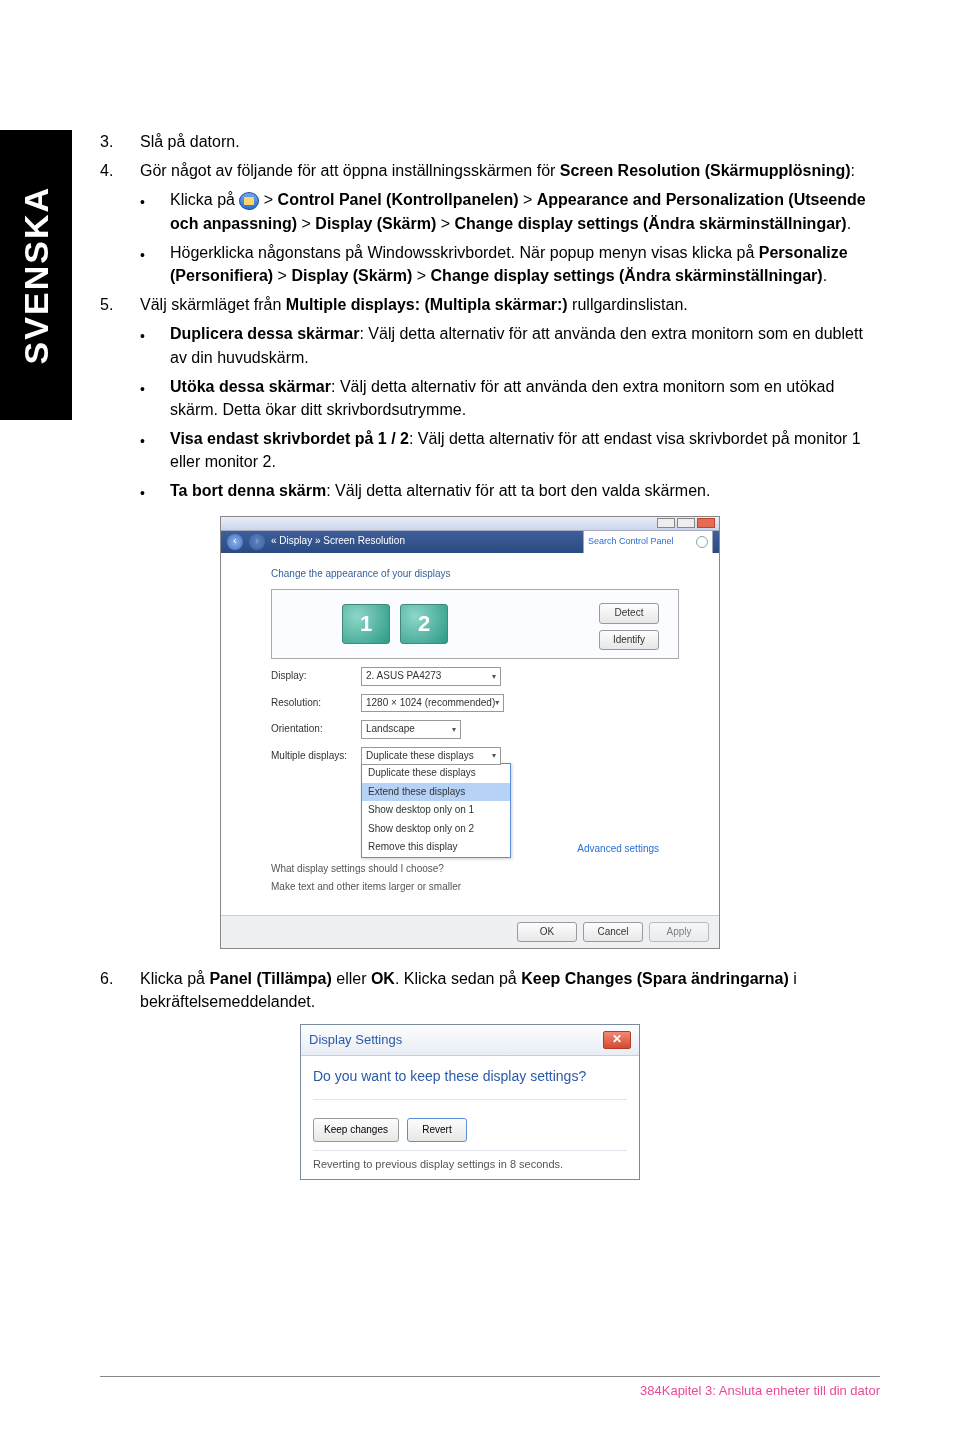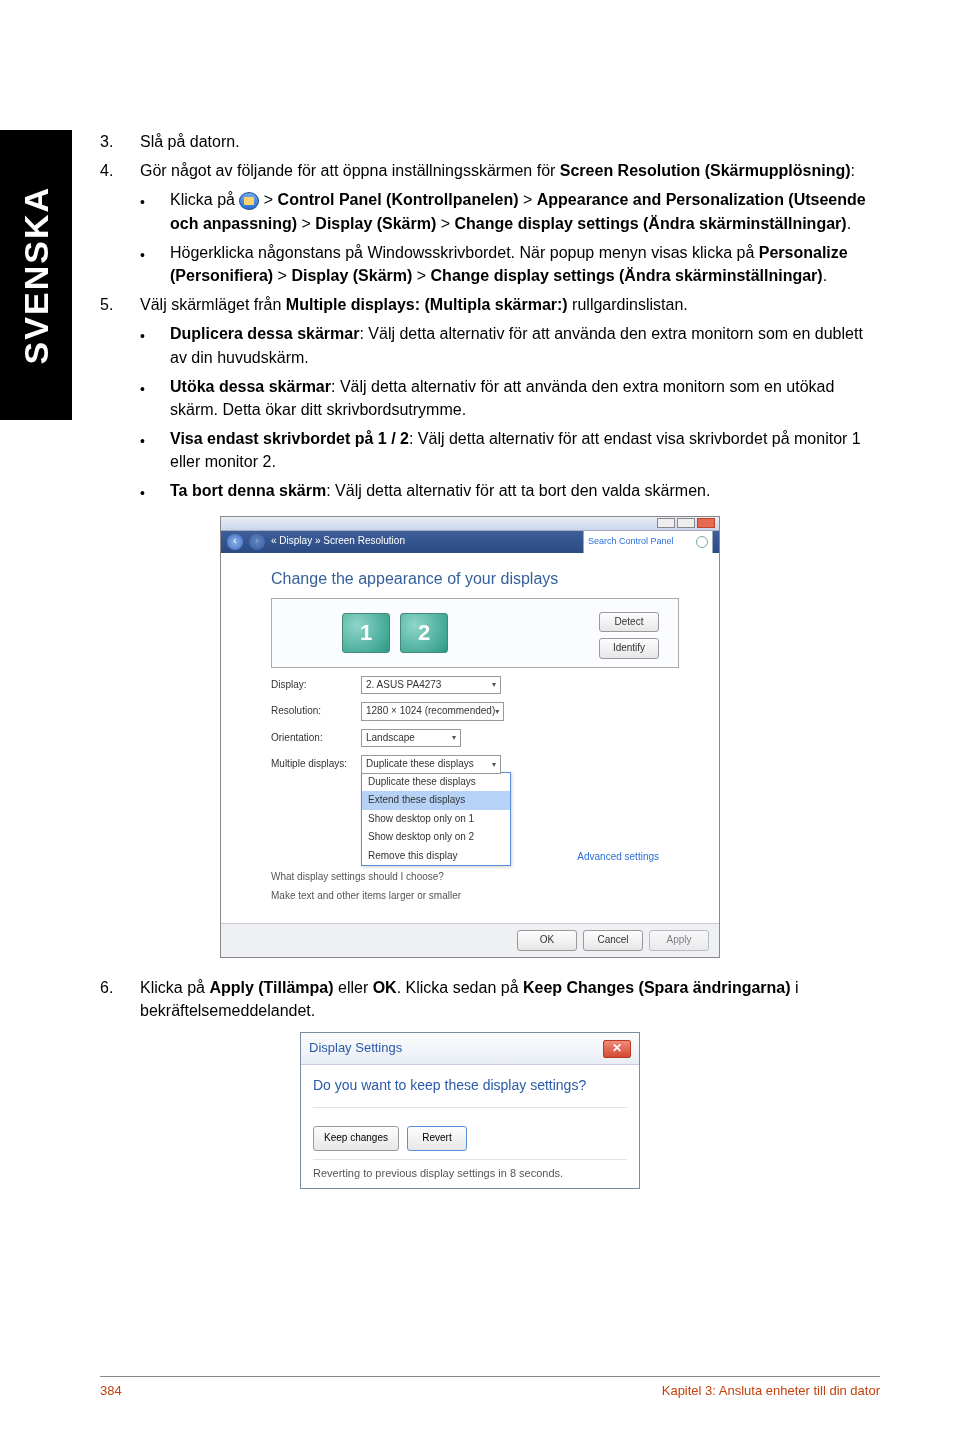--- a/index.html
+++ b/index.html
@@ -98,21 +98,21 @@
     margin-left: auto; width: 130px; height: 24px;
     background: #fff; color: #2a6fd4; font-size: 9px;
     display:flex; align-items:center; padding:0 4px;
     border: 1px solid #9ab;
   }
   .srch::after {
     content: ""; width: 10px; height: 10px; margin-left:auto;
     border: 1px solid #7aa; border-radius:50%;
   }
   .scr-body { padding: 14px 40px 20px 50px; background:#fff; }
-  .scr-heading { color:#355f9a; font-size: 16px; margin-bottom: 8px; }
+  .scr-heading { color:#355f9a; font-size: 10px; margin-bottom: 8px; }
   .preview-area {
     border: 1px solid #aaa;
     background: #fafcff;
     height: 70px;
     display: flex; align-items: center; justify-content: flex-start;
     padding-left: 70px; gap: 10px;
   }
   .mon {
     width: 48px; height: 40px; border: 1px solid #487; border-radius: 3px;
     background: radial-gradient(circle at 30% 30%, #8ed6c9, #2b9a86);
@@ -161,22 +161,22 @@
     font-size: 12px; font-weight:bold;
   }
   .keep-body { padding: 10px 12px 6px 12px; }
   .keep-q { color:#2a5aa8; font-size: 14px; margin-bottom: 18px; border-bottom:1px solid #e0e4ec; padding-bottom:12px;}
   .keep-btns { display:flex; gap:8px; padding-bottom:8px; border-bottom:1px solid #e0e4ec; }
   .keep-foot { font-size: 11px; color:#555; padding-top:6px; }
 
   .page-footer {
     position: absolute; bottom: 40px; left: 100px; width: 780px;
     border-top: 1px solid #888;
-    display: flex; justify-content: space-between;
-    font-size: 13px; padding-top: 6px; color:#c2410c;
+    display: flex; justify-content: flex-end;
+    font-size: 13px; padding-top: 6px; color:#ec4899;
   }
 </style>
 </head>
 <body>
 
 <div class="side-tab">
   <span>SVENSKA</span>
 </div>
 
 <div class="content">
@@ -298,21 +298,21 @@
     <div class="footer-btns">
       <div class="winbtn">OK</div>
       <div class="winbtn">Cancel</div>
       <div class="winbtn" style="opacity:.6">Apply</div>
     </div>
   </div>
 
   <div class="num-row">
     <div class="num">6.</div>
     <div class="num-body">
-      <span>Klicka på </span><b>Apply (Tillämpa)</b><span> eller </span><b>OK</b><span>. Klicka sedan på </span><b>Keep Changes (Spara ändringarna)</b><span> i bekräftelsemeddelandet.</span>
+      <span>Klicka på </span><b>Panel (Tillämpa)</b><span> eller </span><b>OK</b><span>. Klicka sedan på </span><b>Keep Changes (Spara ändringarna)</b><span> i bekräftelsemeddelandet.</span>
     </div>
   </div>
 
   <div class="keep-dialog">
     <div class="keep-title">
       <span>Display Settings</span>
       <div class="x-btn">✕</div>
     </div>
     <div class="keep-body">
       <div class="keep-q">Do you want to keep these display settings?</div>

